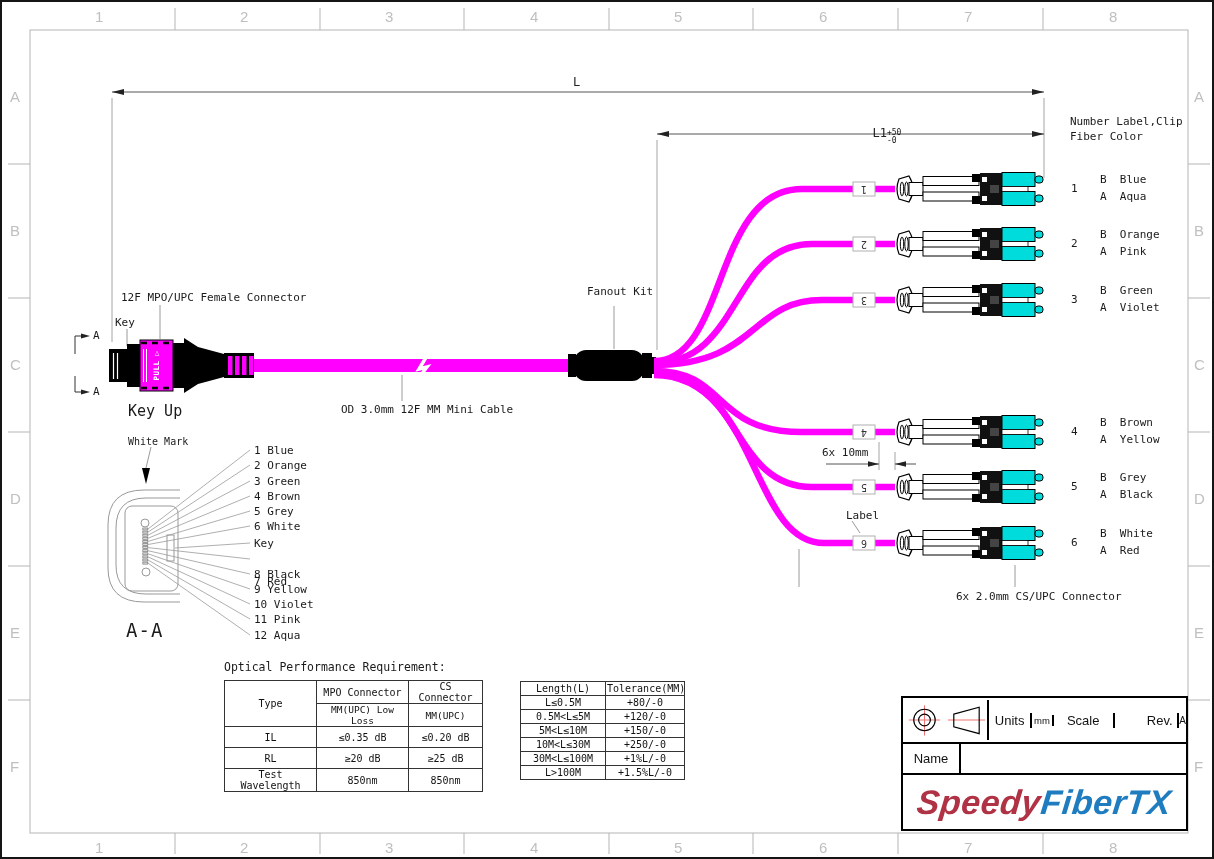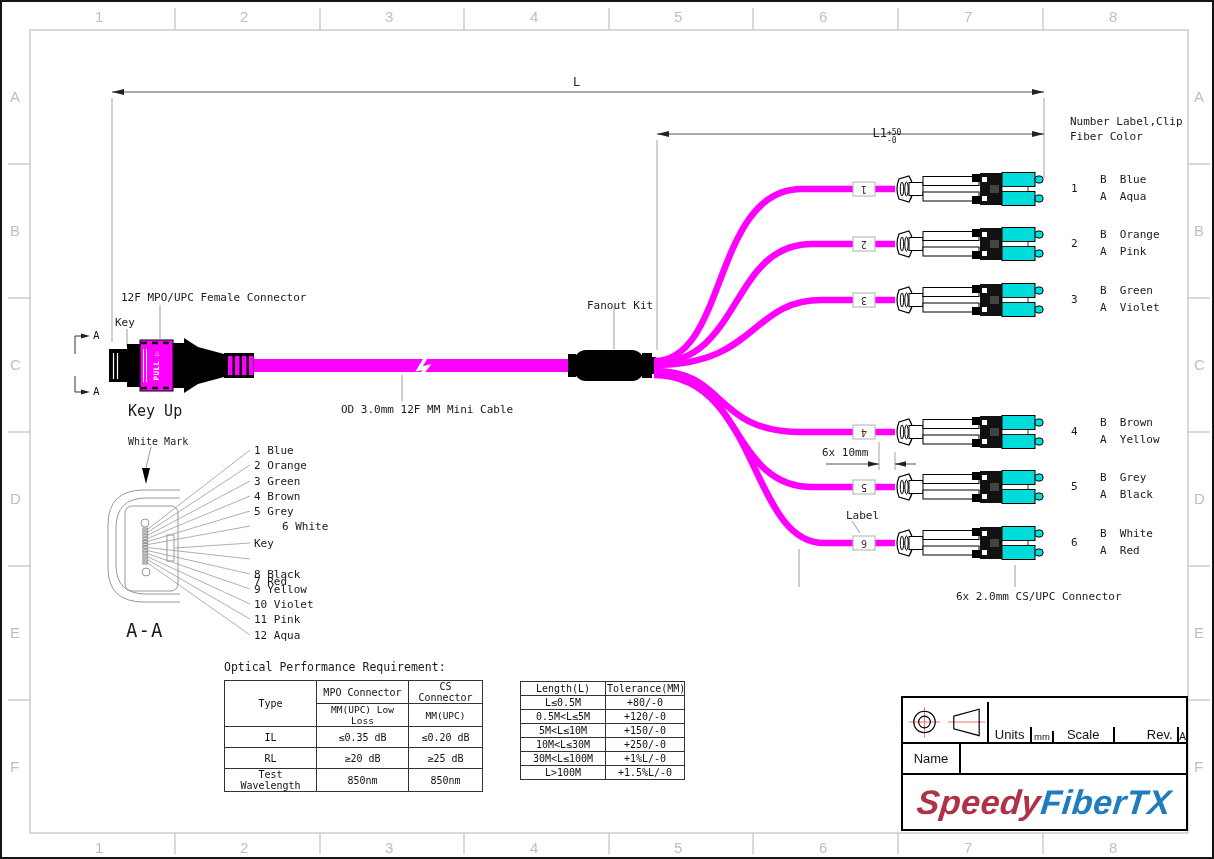--- a/index.html
+++ b/index.html
@@ -17,21 +17,21 @@
        font-size:10px;color:#333;transform:rotate(180deg);font-family:"DejaVu Sans Mono",monospace;}
   .tolstack{display:inline-flex;flex-direction:column;font-size:8px;line-height:8px;vertical-align:2px;}
   .tbl{position:absolute;border-collapse:collapse;color:#111;table-layout:fixed;}
   .tbl td{border:1px solid #333;text-align:center;padding:0 1px;font-weight:400;
           font-family:"DejaVu Sans Mono",monospace;overflow:hidden;}
   .opt td{font-size:10px;height:20px;}
   .opt td.sub{font-size:9.5px;}
   .len td{font-size:10px;height:13px;}
   .tb{position:absolute;left:899px;top:694px;width:287px;height:135px;border:2px solid #000;
       box-sizing:border-box;background:#fff;display:flex;flex-direction:column;}
-  .tb-row1{display:flex;height:44px;border-bottom:2px solid #000;align-items:flex-end;}
+  .tb-row1{display:flex;height:44px;border-bottom:2px solid #000;align-items:center;}
   .tb-row2{display:flex;height:29px;border-bottom:2px solid #000;}
   .tb-row3{flex:1;display:flex;align-items:center;justify-content:center;}
   .tb-cell{display:flex;align-items:center;justify-content:center;border-right:2px solid #000;
            font-family:"Liberation Sans",sans-serif;font-size:13px;color:#111;box-sizing:border-box;}
   .tb-cell.last{border-right:none;}
   .logo{font-family:"Liberation Sans",sans-serif;font-style:italic;font-weight:bold;
         font-size:34px;transform:skewX(-6deg);letter-spacing:.5px;white-space:pre;}
   .logo .red{color:#B03245;}
   .logo .blue{color:#1E7CBF;}
   .pull{position:absolute;left:136px;top:349px;width:36px;height:29px;display:flex;align-items:center;
@@ -240,21 +240,21 @@
   <span class="t dim" style="left:571px;top:73px;">L</span>
   <div class="t" style="left:844px;top:110px;">
     <span class="dim">L1</span><span class="tolstack"><span>+50</span><span>-0</span></span>
   </div>
   <span class="t" style="left:820px;top:444px;">6x 10mm</span>
 
   <span class="t" style="left:119px;top:289px;">12F MPO/UPC Female Connector</span>
   <span class="t" style="left:113px;top:314px;">Key</span>
   <span class="t big" style="left:126px;top:400px;">Key Up</span>
   <span class="t" style="left:339px;top:401px;">OD 3.0mm 12F MM Mini Cable</span>
-  <span class="t" style="left:585px;top:297px;">Fanout Kit</span>
+  <span class="t" style="left:585px;top:283px;">Fanout Kit</span>
   <span class="t" style="left:844px;top:507px;">Label</span>
   <span class="t" style="left:954px;top:588px;">6x 2.0mm CS/UPC Connector</span>
   <span class="t" style="left:91px;top:327px;">A</span>
   <span class="t" style="left:91px;top:383px;">A</span>
   <span class="t small" style="left:126px;top:433px;">White Mark</span>
   <span class="t aa-title" style="left:124px;top:616px;">A-A</span>
   <div class="pull">PULL ▷</div>
 
   <div class="t" style="left:1068px;top:112px;line-height:15px;"><span>Number Label,Clip</span><br><span>Fiber Color</span></div>
 
@@ -282,21 +282,21 @@
   <div class="tag" style="left:851px;top:291px;">3</div>
   <div class="tag" style="left:851px;top:423px;">4</div>
   <div class="tag" style="left:851px;top:478px;">5</div>
   <div class="tag" style="left:851px;top:534px;">6</div>
 
   <span class="t" style="left:252px;top:442px;">1 Blue</span>
   <span class="t" style="left:252px;top:457px;">2 Orange</span>
   <span class="t" style="left:252px;top:473px;">3 Green</span>
   <span class="t" style="left:252px;top:488px;">4 Brown</span>
   <span class="t" style="left:252px;top:503px;">5 Grey</span>
-  <span class="t" style="left:252px;top:518px;margin-left:28px;">6 White</span>
+  <span class="t" style="left:252px;top:518px;">6 White</span>
   <span class="t" style="left:252px;top:535px;">Key</span>
   <span class="t" style="left:252px;top:573px;">7 Red</span>
   <span class="t" style="left:252px;top:566px;">8 Black</span>
   <span class="t" style="left:252px;top:581px;">9 Yellow</span>
   <span class="t" style="left:252px;top:596px;">10 Violet</span>
   <span class="t" style="left:252px;top:611px;text-align:right;">11 Pink</span>
   <span class="t" style="left:252px;top:627px;">12 Aqua</span>
 
   <span class="t" style="left:222px;top:658px;font-size:11.5px;">Optical Performance Requirement:</span>
   <table class="tbl opt" style="left:222px;top:678px;width:258px;">

